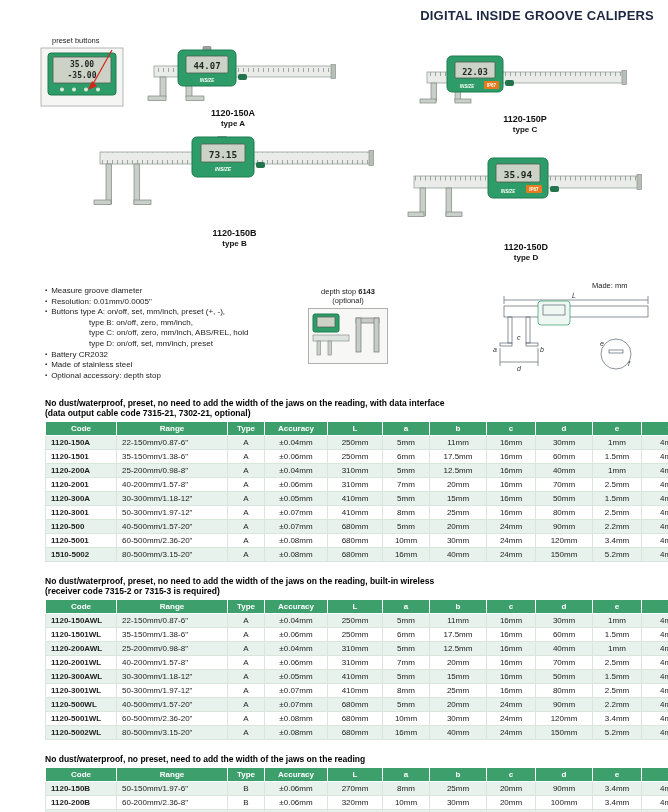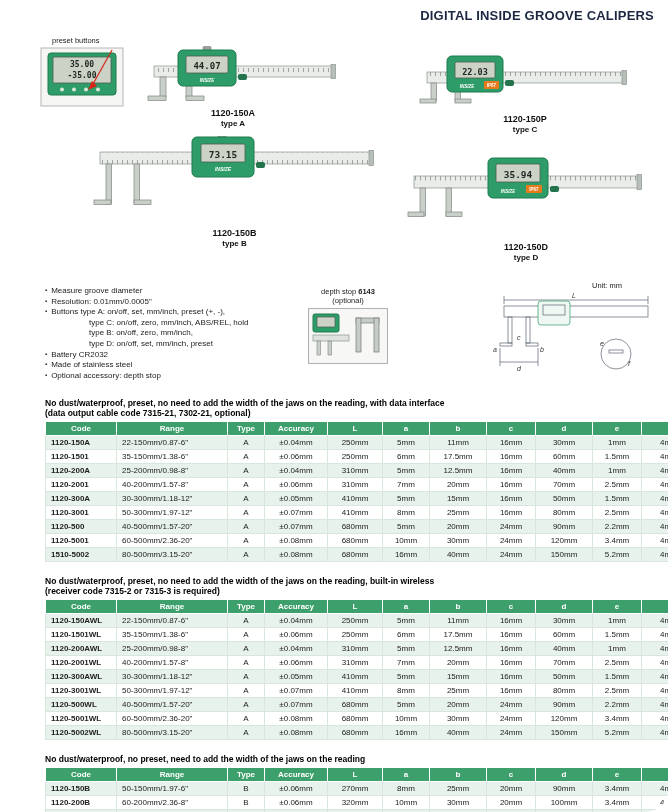--- a/index.html
+++ b/index.html
@@ -1,17 +1,17 @@
 <!DOCTYPE html>
 <html><head>
 <meta charset="utf-8">
 <style>
   html,body{margin:0;padding:0;background:#fff;}
   .page{position:relative;width:668px;height:812px;background:#ffffff;
-        font-family:"Liberation Sans",sans-serif;overflow:hidden;color:#1a1a1a;border-radius:22px;}
+        font-family:"Liberation Sans",sans-serif;overflow:hidden;color:#1a1a1a;}
   .abs{position:absolute;}
   .title{top:8px;right:14px;font-size:13px;font-weight:bold;color:#1d2742;letter-spacing:.2px;}
   .preset-label{left:52px;top:36px;font-size:7.5px;color:#222;}
   .fig{position:absolute;}
   .fig-cap{position:absolute;text-align:center;}
   .cap-code{font-size:9px;font-weight:bold;color:#111;line-height:11px;}
   .cap-type{font-size:8px;font-weight:bold;color:#111;line-height:10px;}
   .features{left:45px;top:286px;width:258px;}
   .feat{font-size:8px;line-height:10.6px;color:#1c1c1c;white-space:nowrap;}
   .feat .bullet{font-size:6px;margin-right:4px;position:relative;top:-1px;}
@@ -160,22 +160,22 @@
   </svg>
   <div class="fig-cap" style="left:400px;top:242px;width:252px">
     <div class="cap-code">1120-150D</div>
     <div class="cap-type">type D</div>
   </div>
 
   <div class="abs features">
       <div class="feat"><span class="bullet">▪</span><span>Measure groove diameter</span></div>
       <div class="feat"><span class="bullet">▪</span><span>Resolution: 0.01mm/0.0005"</span></div>
       <div class="feat"><span class="bullet">▪</span><span>Buttons type A: on/off, set, mm/inch, preset (+, -),</span></div>
+      <div class="feat sub">type B: on/off, zero, mm/inch,</div>
       <div class="feat sub">type C: on/off, zero, mm/inch, ABS/REL, hold</div>
-      <div class="feat sub">type B: on/off, zero, mm/inch,</div>
       <div class="feat sub">type D: on/off, set, mm/inch, preset</div>
       <div class="feat"><span class="bullet">▪</span><span>Battery CR2032</span></div>
       <div class="feat"><span class="bullet">▪</span><span>Made of stainless steel</span></div>
       <div class="feat"><span class="bullet">▪</span><span>Optional accessory: depth stop</span></div>
     </div>
 
   <div class="abs depthstop">
     <div class="ds-line">
       <span>depth stop</span>
       <b>6143</b>
@@ -187,21 +187,21 @@
       <rect x="9" y="9" width="18" height="10" fill="#ccd2c6" stroke="#4f5a52" stroke-width="0.7"></rect>
       <rect x="5" y="27" width="36" height="6" fill="#dfe3df" stroke="#8b948d" stroke-width="0.7"></rect>
       <rect x="9" y="33" width="3.5" height="14" fill="#c9cfc9" stroke="#7f857f" stroke-width="0.6"></rect>
       <rect x="20" y="33" width="3.5" height="14" fill="#c9cfc9" stroke="#7f857f" stroke-width="0.6"></rect>
       <rect x="48" y="10" width="23" height="5" fill="#c6ccc6" stroke="#777" stroke-width="0.7"></rect>
       <rect x="48" y="10" width="5" height="34" fill="#c6ccc6" stroke="#777" stroke-width="0.7"></rect>
       <rect x="66" y="10" width="5" height="34" fill="#c6ccc6" stroke="#777" stroke-width="0.7"></rect>
     </svg>
   </div>
 
-  <div class="abs unitlabel">Unit: mm</div>
+  <div class="abs unitlabel">Made: mm</div>
   <svg class="fig" style="left:476px;top:292px" width="180" height="88" viewBox="0 0 180 88">
     <g stroke="#5a6470" stroke-width="0.7" fill="none">
       <line x1="28" y1="8" x2="172" y2="8"></line>
       <line x1="28" y1="4" x2="28" y2="12"></line>
         <line x1="172" y1="4" x2="172" y2="12"></line>
       <rect x="28" y="14" width="144" height="11"></rect>
       <rect x="62" y="9" width="32" height="24" rx="3" stroke="#2e9c68" fill="#eef7f1"></rect>
       <rect x="67" y="13" width="22" height="10"></rect>
       <rect x="32" y="25" width="4" height="26"></rect>
       <rect x="24" y="51" width="12" height="3"></rect>

